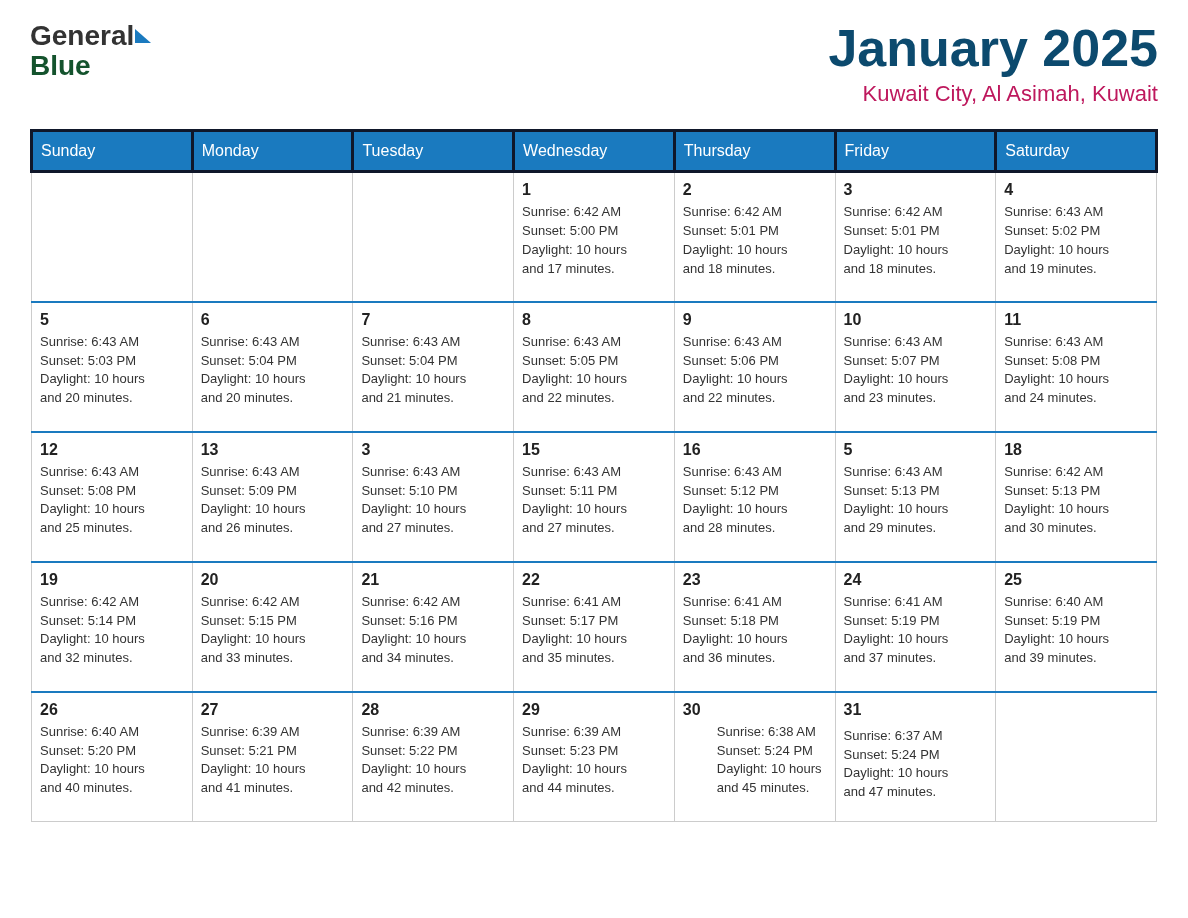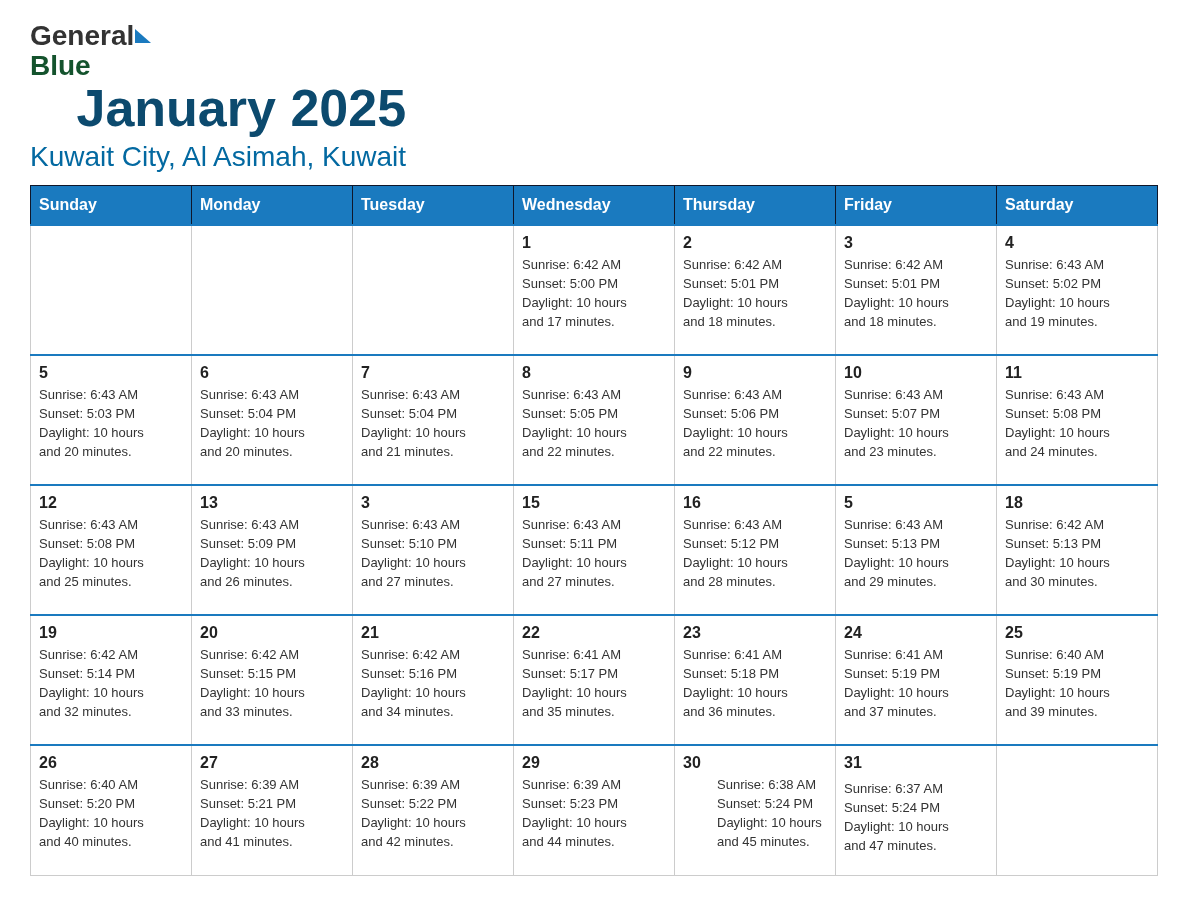--- a/index.html
+++ b/index.html
@@ -7,22 +7,21 @@
       font-family: Arial, sans-serif;
       background: #fff;
       width: 1188px;
       min-height: 918px;
       padding: 20px 30px;
     }
     .header {
       display: flex;
       justify-content: space-between;
       align-items: flex-start;
-      margin-bottom: 12px;
-      flex-direction: column;
+      margin-bottom: 22px;
     }
     .logo {
       display: flex;
       align-items: center;
     }
     .logo-text-general {
       font-size: 28px;
       font-weight: bold;
       color: #333;
     }
@@ -43,37 +42,37 @@
     .title-section {
       text-align: right;
     }
     .month-title {
       font-size: 52px;
       font-weight: bold;
       color: #0c4a6e;
       line-height: 1.1;
     }
     .location-title {
-      font-size: 28px;
-      color: #0369a1;
+      font-size: 22px;
+      color: #be185d;
       margin-top: 4px;
     }
     .calendar {
       width: 100%;
       border-collapse: collapse;
       margin-top: 10px;
     }
     .calendar th {
       background-color: #1a7abf;
       color: #fff;
       font-size: 16px;
-      font-weight: bold;
+      font-weight: normal;
       padding: 10px 8px;
       text-align: left;
-      border: 1px solid #0f172a;
+      border: 3px solid #0f172a;
     }
     .calendar td {
       border: 1px solid #ccc;
       vertical-align: top;
       padding: 8px 8px 10px 8px;
       width: calc(100% / 7);
       min-height: 110px;
       height: 130px;
     }
     .calendar tr:first-child td {

